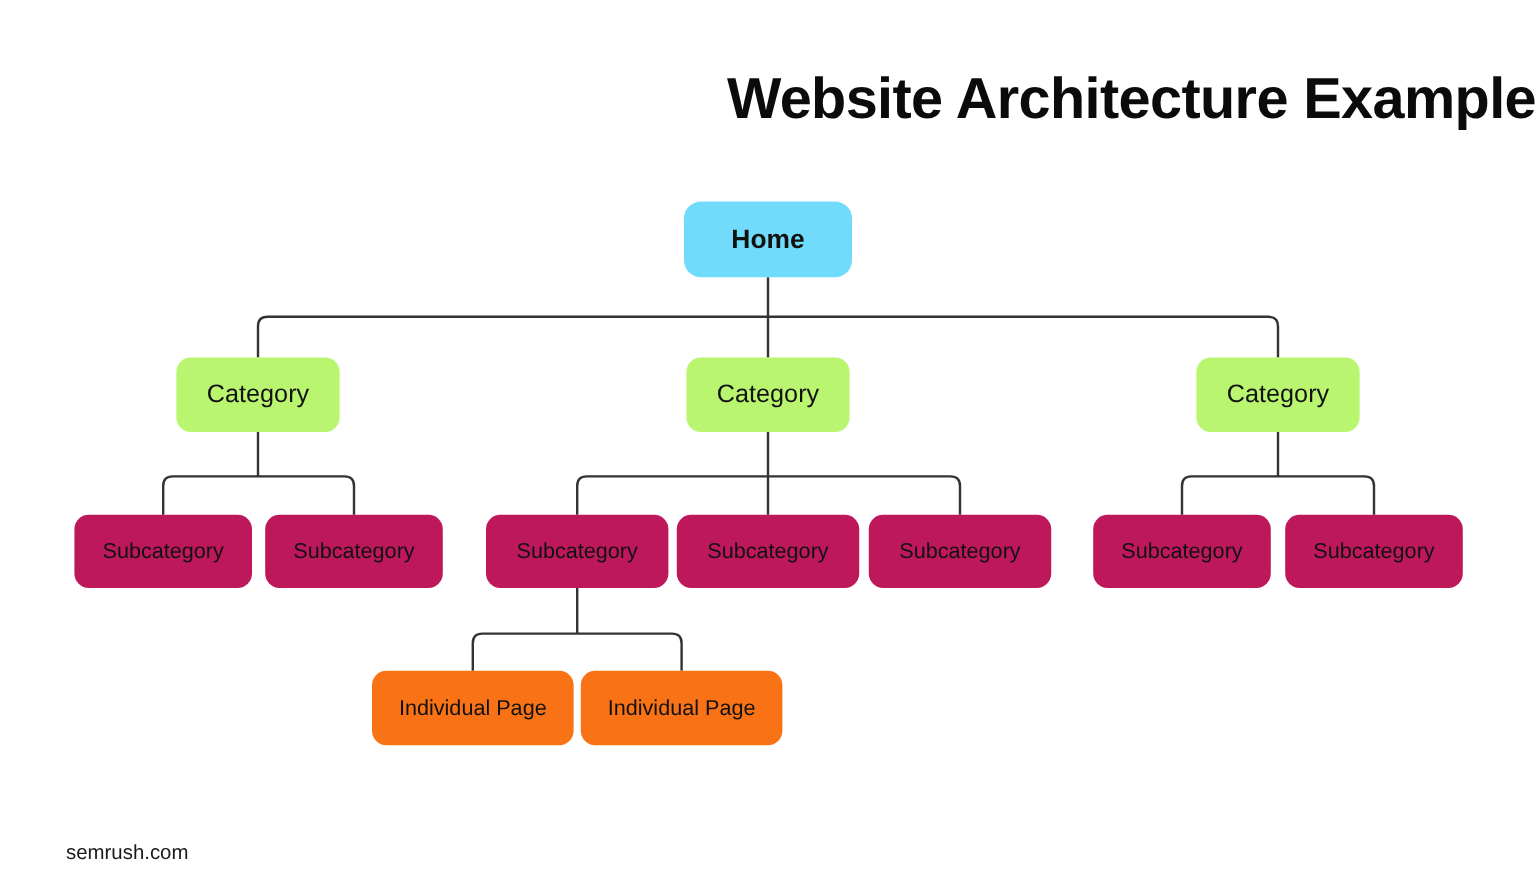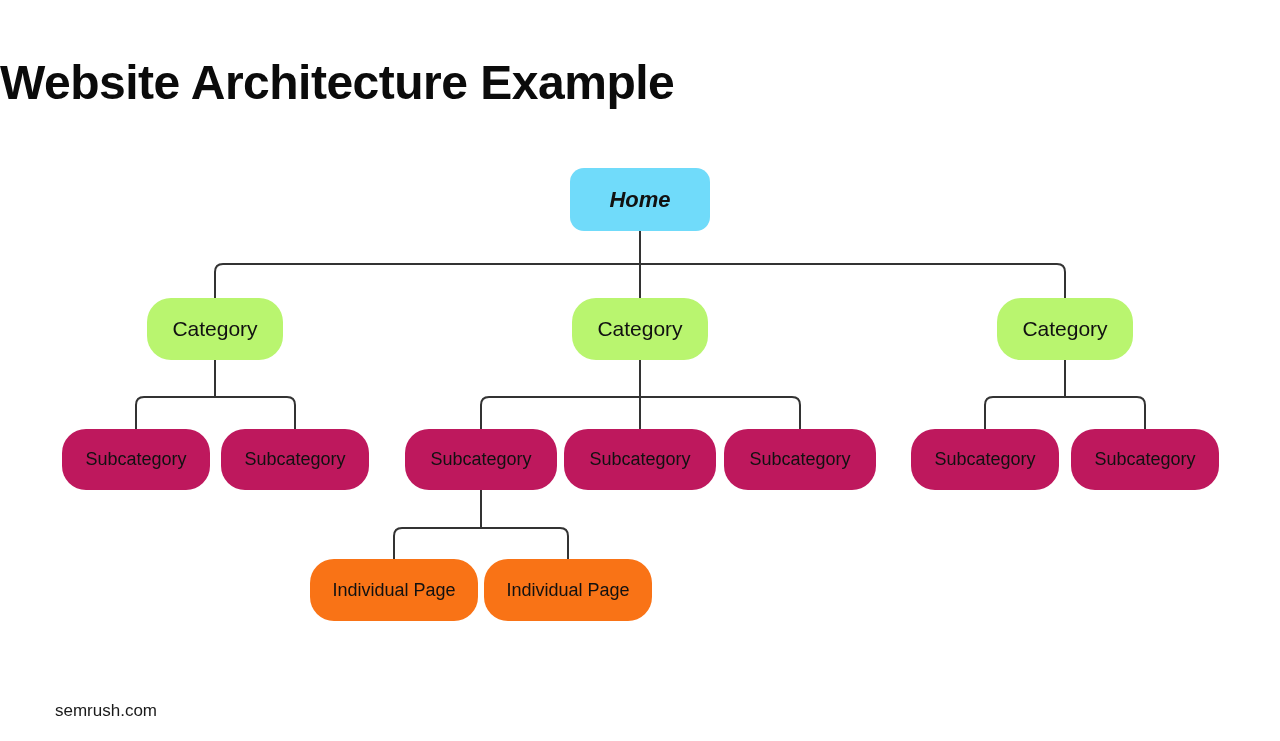--- a/index.html
+++ b/index.html
@@ -2,36 +2,36 @@
 <html><head>
 <meta charset="utf-8">
 <style>
   * { margin: 0; padding: 0; box-sizing: border-box; }
   html, body { width: 1280px; height: 741px; }
   body { font-family: "Liberation Sans", "DejaVu Sans", sans-serif; background: #ffffff; }
   .canvas { position: relative; width: 1280px; height: 741px; background: #ffffff; overflow: hidden; }
 
   .title {
     position: absolute; left: 0; top: 55px; width: 1280px;
-    text-align: left; font-size: 48px; font-weight: 700;
+    text-align: right; font-size: 48px; font-weight: 700;
     letter-spacing: -0.5px; color: #0b0b0b;
   }
 
   svg.connectors { position: absolute; left: 0; top: 0; }
 
   .node {
     position: absolute; display: flex; align-items: center; justify-content: center;
-    border-radius: 24px; color: #111111; white-space: nowrap;
+    border-radius: 12px; color: #111111; white-space: nowrap;
   }
   .node.home        { background: #70DBFA; font-size: 22px; font-weight: 700; border-radius: 14px; }
   .node.category    { background: #B9F56F; font-size: 21px; font-weight: 400; }
   .node.subcategory { background: #be185d; font-size: 18px; font-weight: 400; }
   .node.page        { background: #f97316; font-size: 18px; font-weight: 400; }
 
-  .pos-home  { left: 570px;  top: 168px; width: 140px; height: 63px; font-style: italic; }
+  .pos-home  { left: 570px;  top: 168px; width: 140px; height: 63px; }
   .pos-cat1  { left: 147px;  top: 298px; width: 136px; height: 62px; }
   .pos-cat2  { left: 572px;  top: 298px; width: 136px; height: 62px; }
   .pos-cat3  { left: 997px;  top: 298px; width: 136px; height: 62px; }
   .pos-sub1  { left: 62px;   top: 429px; width: 148px; height: 61px; }
   .pos-sub2  { left: 221px;  top: 429px; width: 148px; height: 61px; }
   .pos-sub3  { left: 405px;  top: 429px; width: 152px; height: 61px; }
   .pos-sub4  { left: 564px;  top: 429px; width: 152px; height: 61px; }
   .pos-sub5  { left: 724px;  top: 429px; width: 152px; height: 61px; }
   .pos-sub6  { left: 911px;  top: 429px; width: 148px; height: 61px; }
   .pos-sub7  { left: 1071px; top: 429px; width: 148px; height: 61px; }

